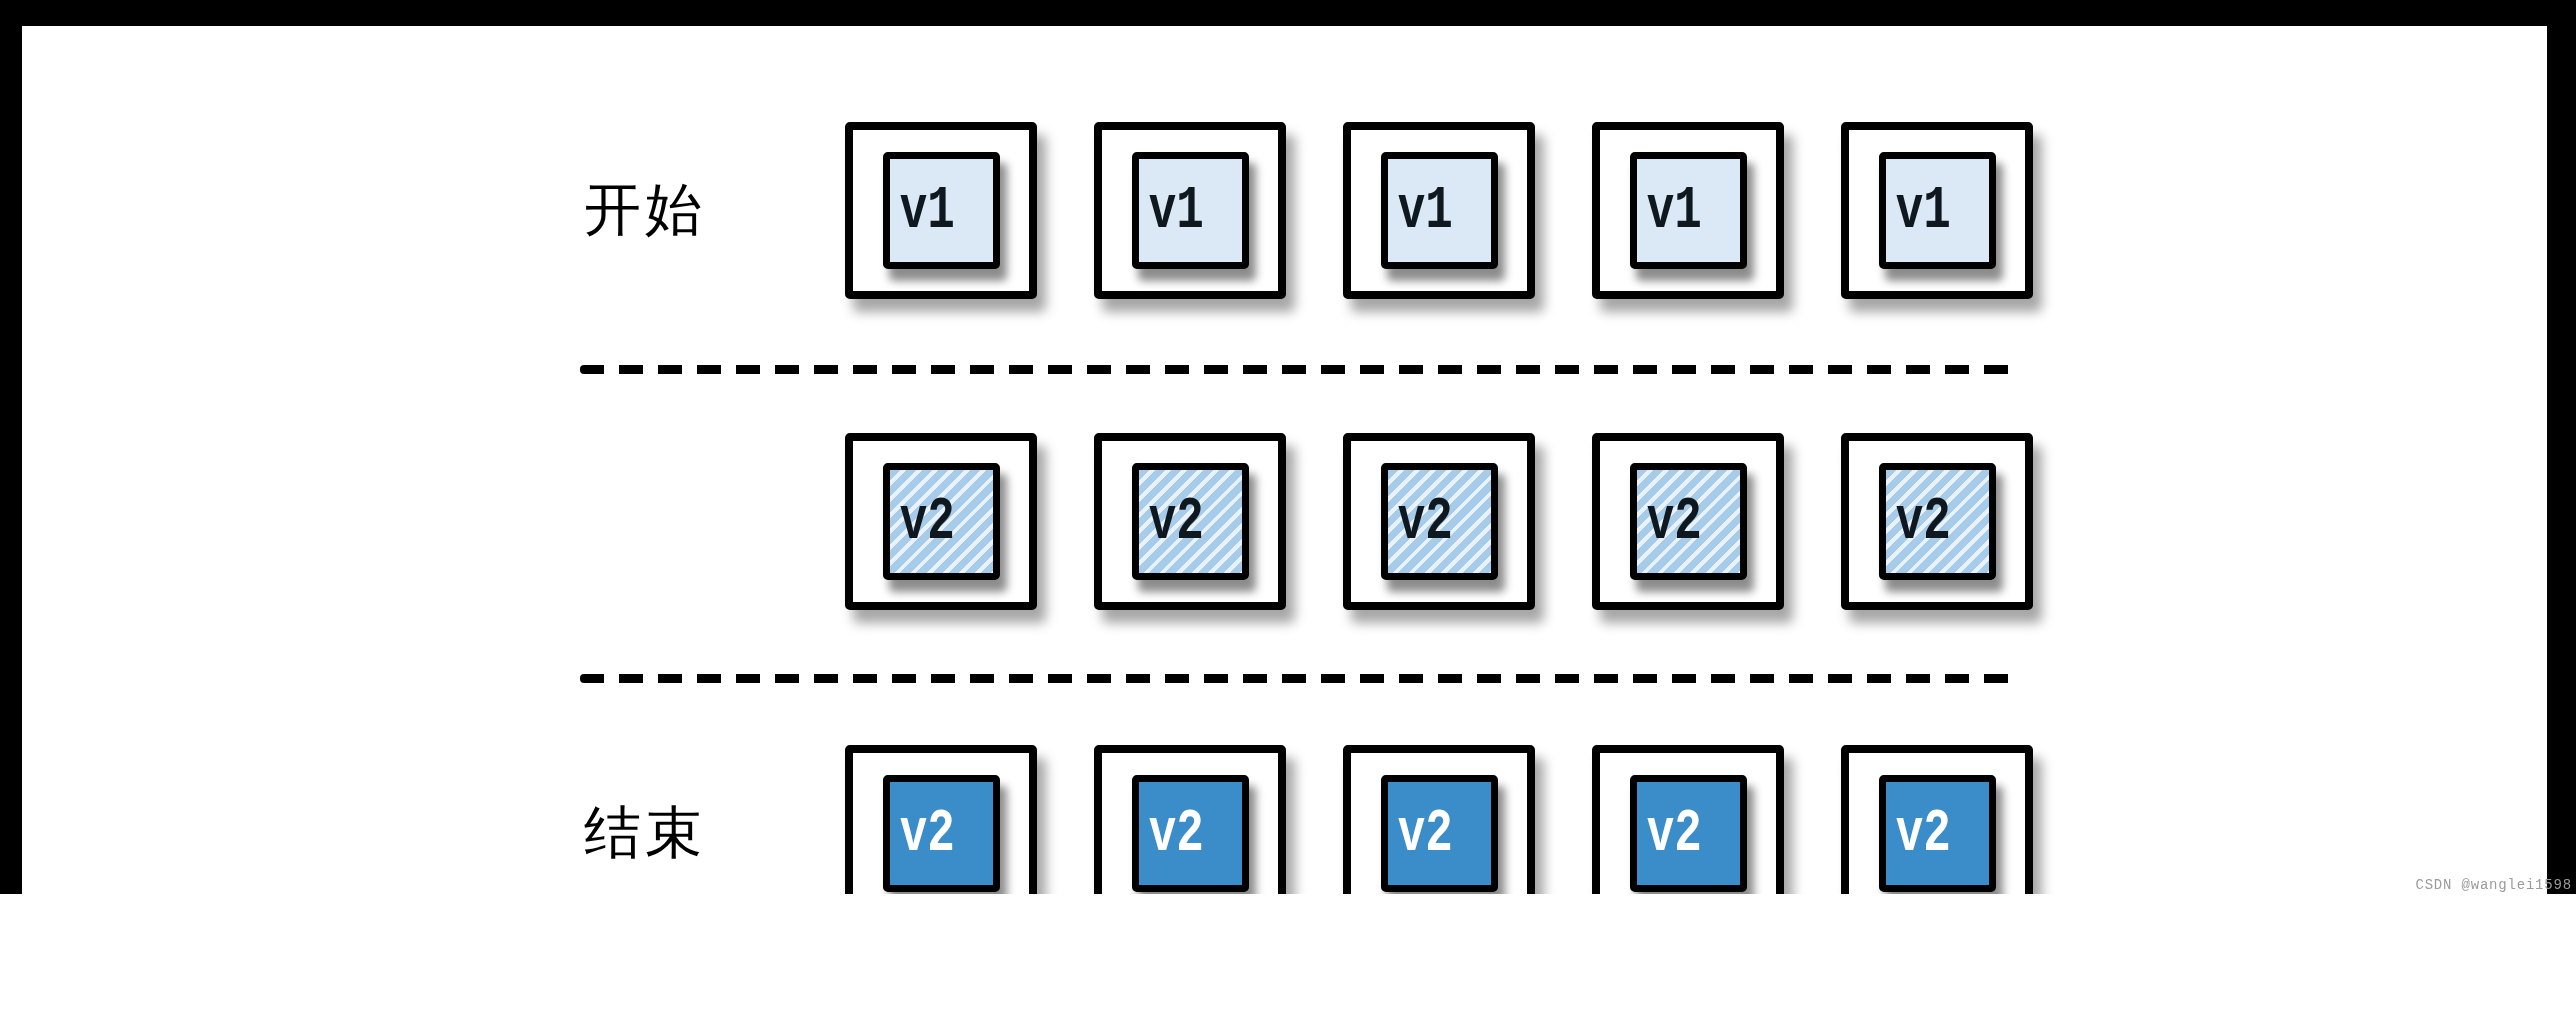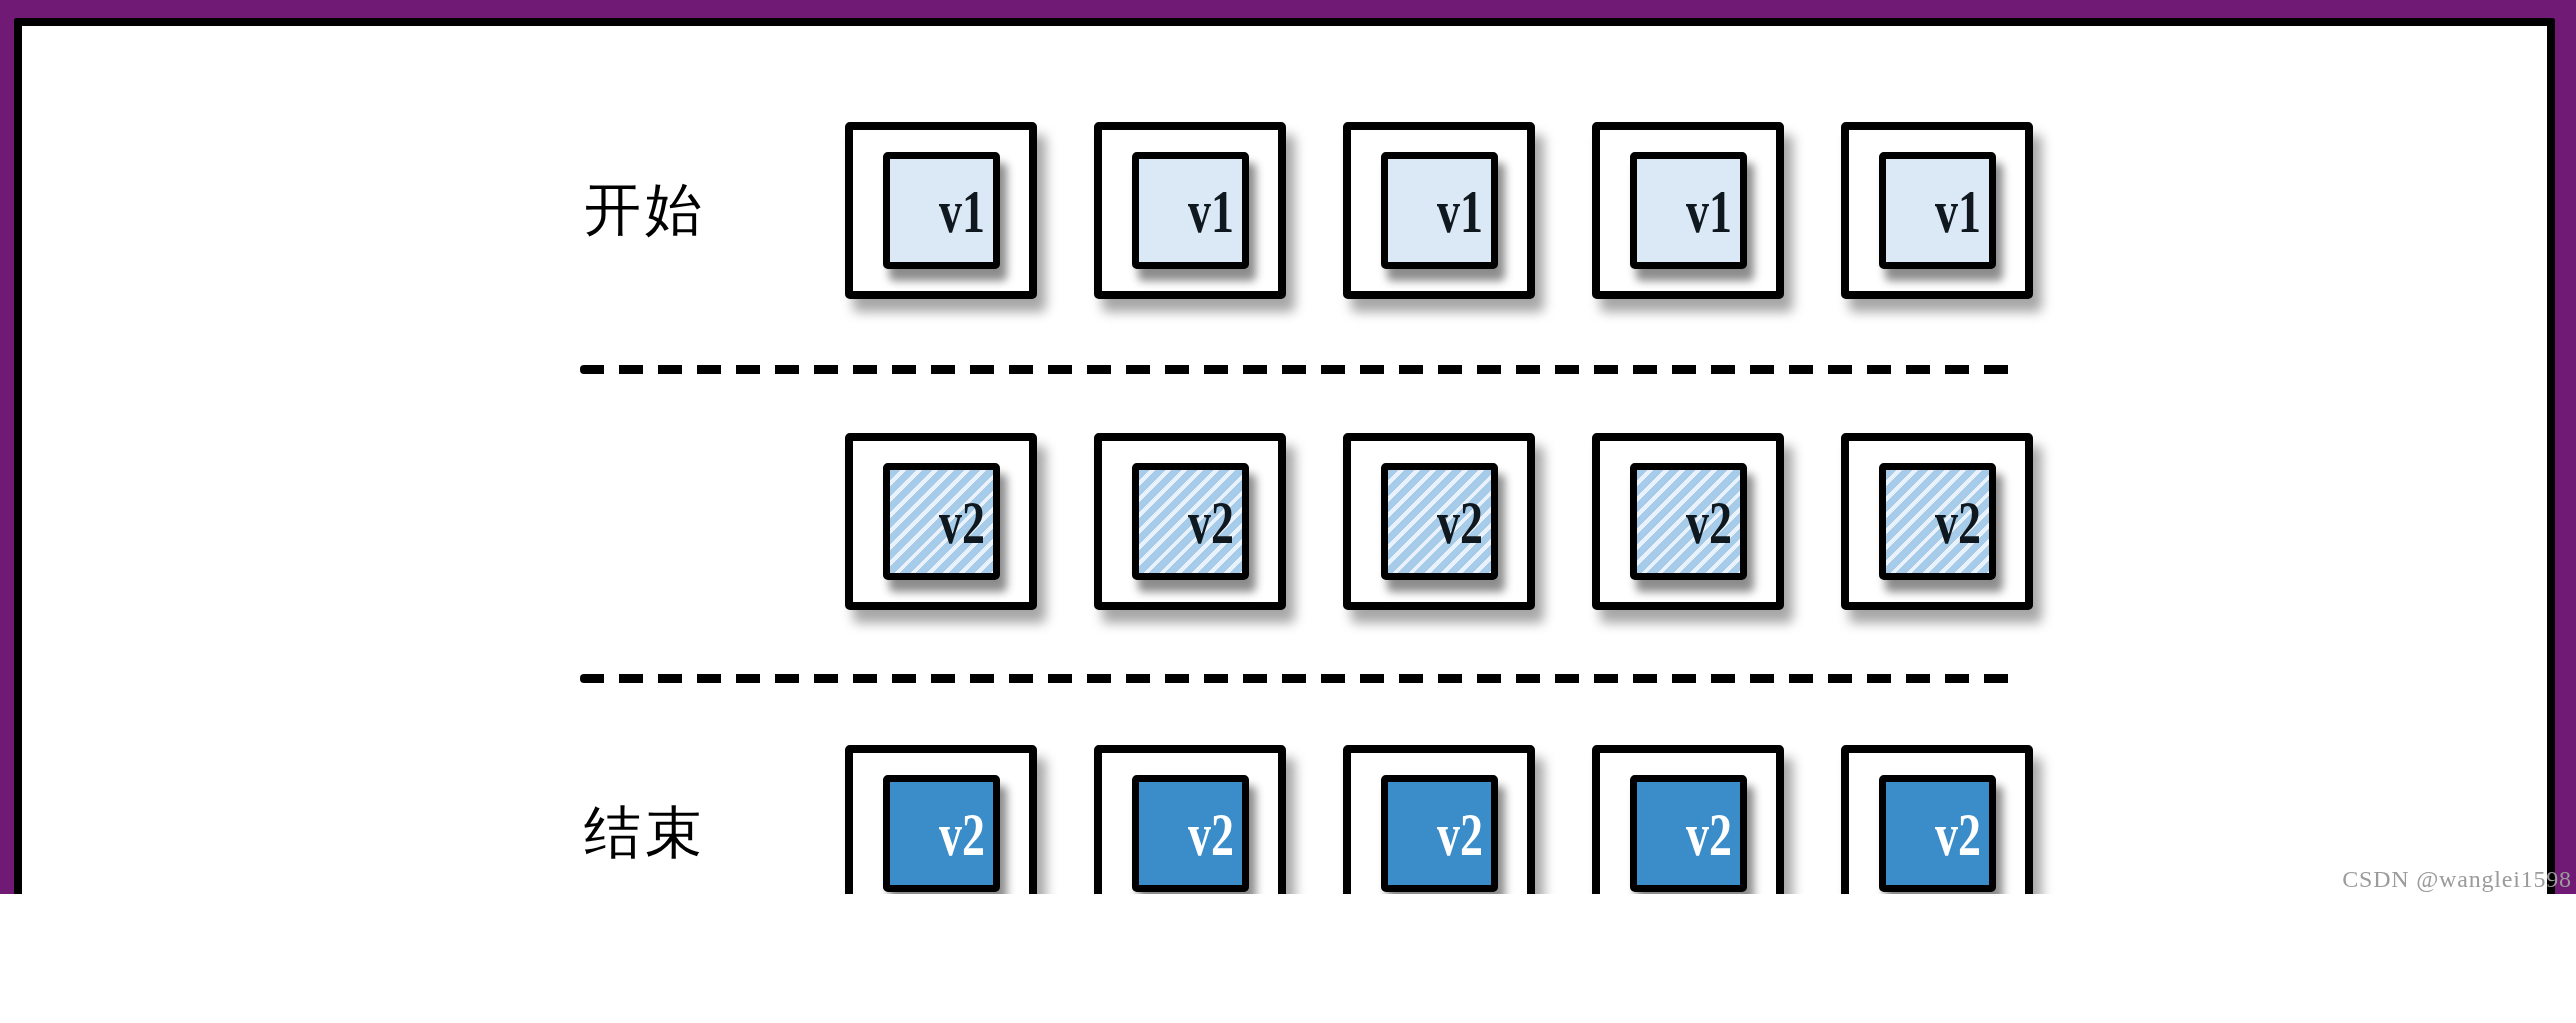--- a/index.html
+++ b/index.html
@@ -1,20 +1,20 @@
 <!DOCTYPE html>
 <html style="font-size:13px"><head>
 <meta charset="utf-8">
 <style>
   html,body{margin:0;padding:0;background:#ffffff;}
   .canvas{
     position:relative;
     width:2576px;height:894px;
-    background:#701a75;
-    font-family:Liberation Serif, serif;
+    background:#000000;
+    font-family:Liberation Mono, monospace;
     overflow:hidden;
   }
   .frame{
     position:absolute;left:14px;top:18px;
     width:2541px;height:985px;
     border:8.1px solid #000;border-radius:2.4px;
     box-sizing:border-box;background:#ffffff;
   }
   .row{position:absolute;left:0;width:100%;height:177px;}
   .row-1{top:96px;}
@@ -34,21 +34,21 @@
     width:192px;height:177px;box-sizing:border-box;
     border:8.1px solid #000;border-radius:4.9px;
     background:#ffffff;
     box-shadow:8.1px 13px 11.4px rgba(0,0,0,0.35);
     display:flex;
   }
   .inner{
     width:117px;height:117px;box-sizing:border-box;
     border:7.3px solid #000;border-radius:4.9px;
     margin:auto;
-    display:flex;align-items:center;justify-content:flex-end;
+    display:flex;align-items:center;justify-content:flex-start;
     box-shadow:6.5px 11.4px 8.1px rgba(0,0,0,0.45);
   }
   .fill-light{background:#dbe8f5;}
   .fill-hatch{
     background:repeating-linear-gradient(135deg,#a7cce9 0 7.3px,#e9f2fa 7.3px 11.4px);
   }
   .fill-solid{background:#3b8dc9;}
   .vtext{
     font-weight:700;font-size:62px;line-height:1;
     transform:scaleX(0.74);
@@ -57,21 +57,21 @@
   .fill-solid .vtext{color:#ffffff;}
   .dash-line{
     position:absolute;left:558px;width:1433px;height:9px;
     background:repeating-linear-gradient(90deg,#000 0 24.4px,transparent 24.4px 39px);
     border-radius:4.1px;
   }
   .dash-1{top:339px;}
   .dash-2{top:648px;}
   .watermark{
     position:absolute;right:4.1px;bottom:0.8px;
-    font-size:24px;color:#9b9b9b;letter-spacing:0.8px;
+    font-size:14px;color:#9b9b9b;letter-spacing:0.8px;
     white-space:nowrap;
   }
 </style>
 </head>
 <body>
 
 <div class="canvas">
   <div class="frame">
 
     <div class="row row-1">

